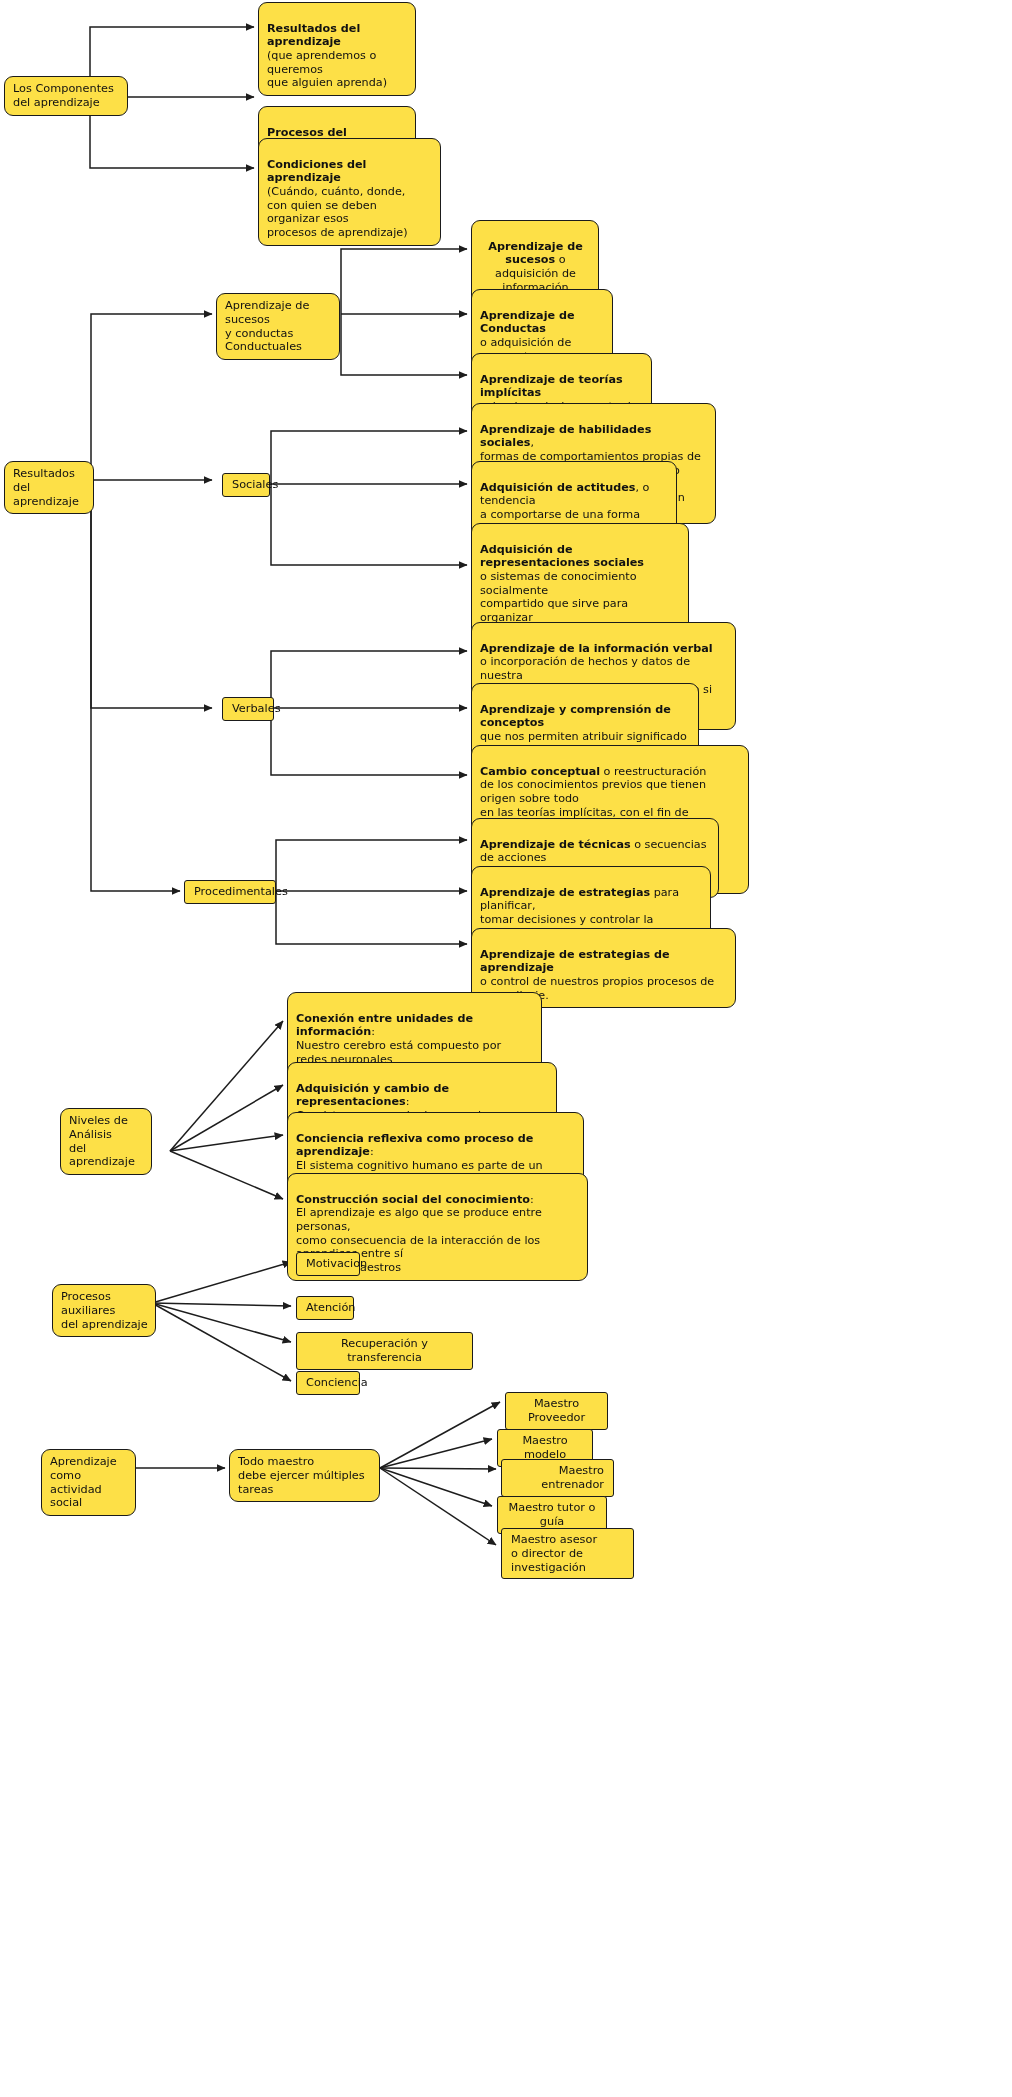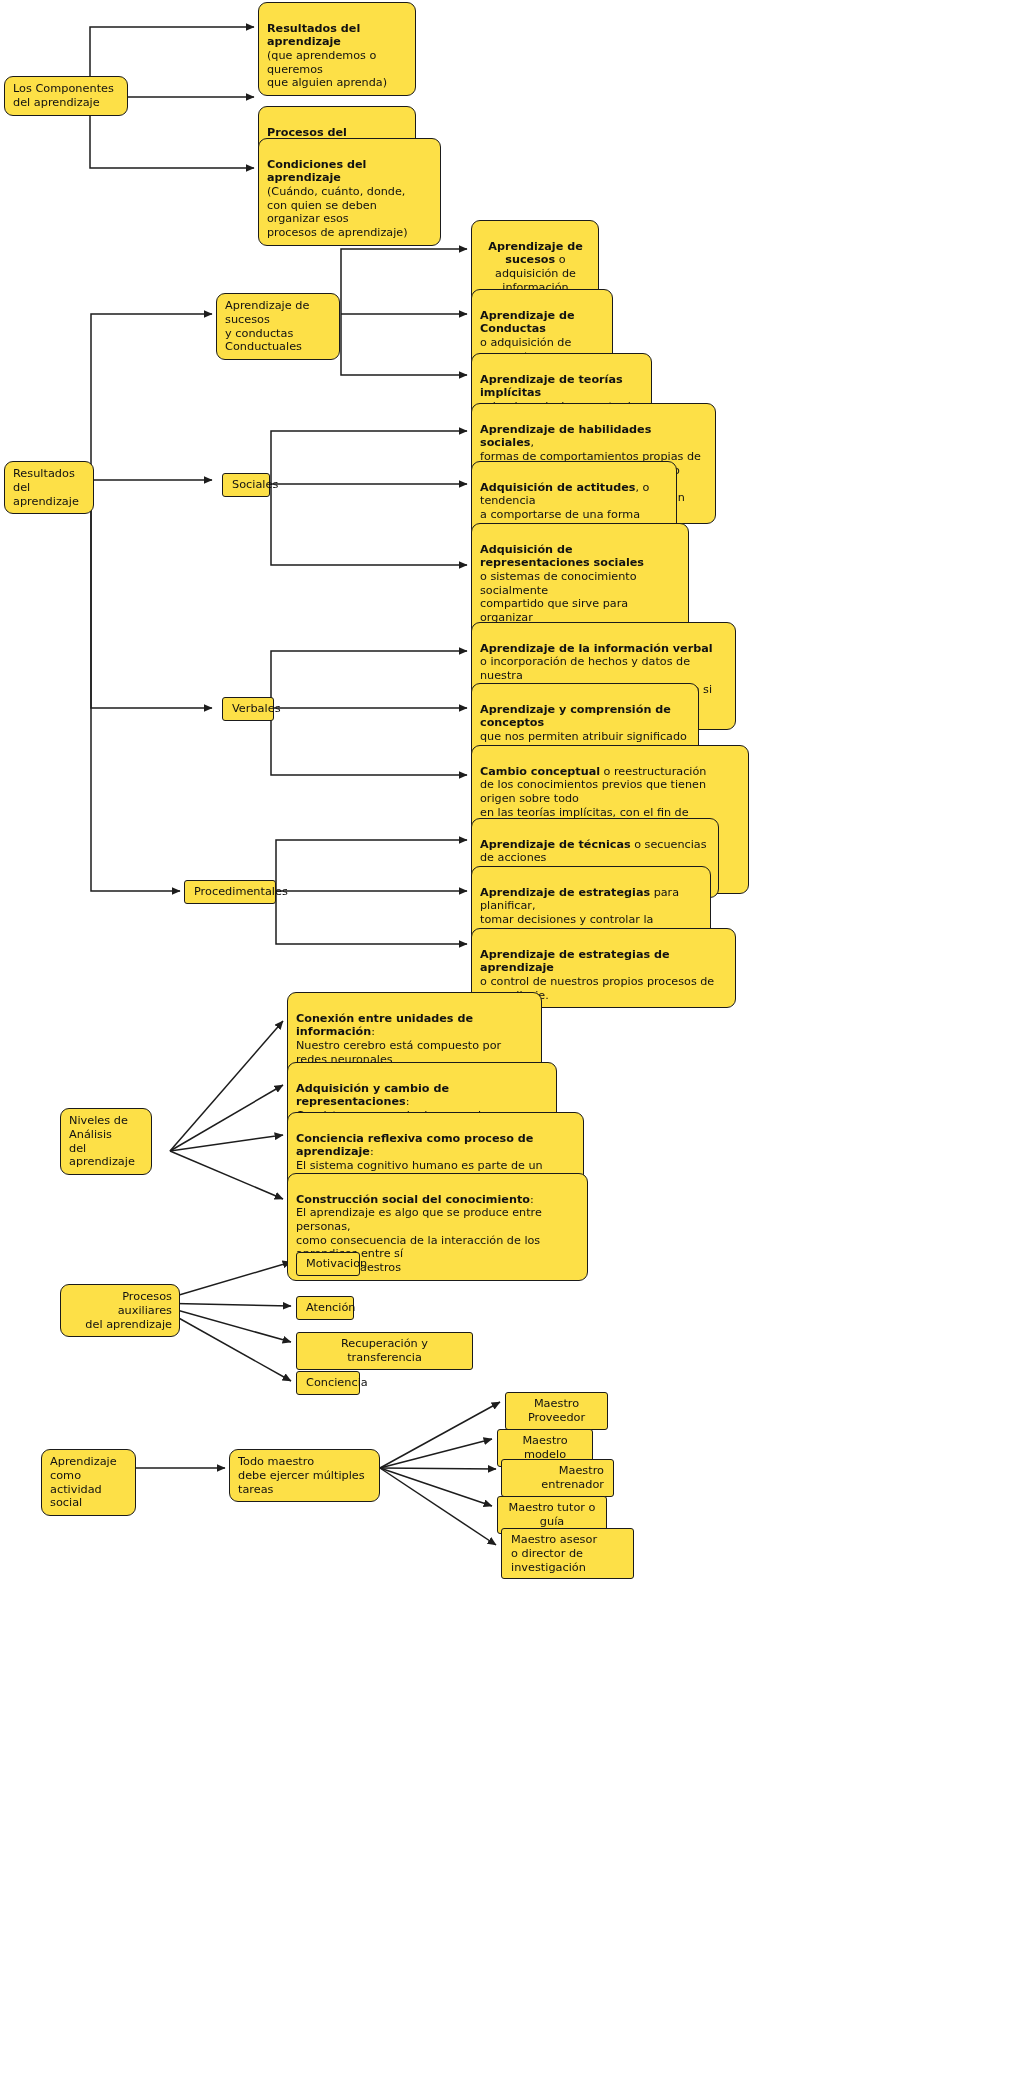--- a/index.html
+++ b/index.html
@@ -207,21 +207,21 @@
     <span>El sistema cognitivo humano es parte de un organismo,
 sujeto a su propia dinámica de cambio.</span>
   </div>
   <div class="node detail" style="left:287px;top:1173px;width:301px;">
     <span class="hd">Construcción social del conocimiento</span><span>:</span>
     <span>El aprendizaje es algo que se produce entre personas,
 como consecuencia de la interacción de los aprendices entre sí
 y con los maestros</span>
   </div>
 
-  <div class="node lead" style="left:60px;top:1284px;width:120px;text-align:right;"><span>Procesos auxiliares
+  <div class="node lead" style="left:52px;top:1284px;width:104px;"><span>Procesos auxiliares
 del aprendizaje</span></div>
 
   <div class="node sm" style="left:296px;top:1252px;width:64px;text-align:center;"><span>Motivacion</span></div>
   <div class="node sm" style="left:296px;top:1296px;width:58px;text-align:center;"><span>Atención</span></div>
   <div class="node sm" style="left:296px;top:1332px;width:177px;text-align:center;"><span>Recuperación y transferencia</span></div>
   <div class="node sm" style="left:296px;top:1371px;width:64px;text-align:center;"><span>Conciencia</span></div>
 
   <div class="node lead" style="left:41px;top:1449px;width:95px;"><span>Aprendizaje como
 actividad social</span></div>
   <div class="node lead" style="left:229px;top:1449px;width:151px;"><span>Todo maestro

